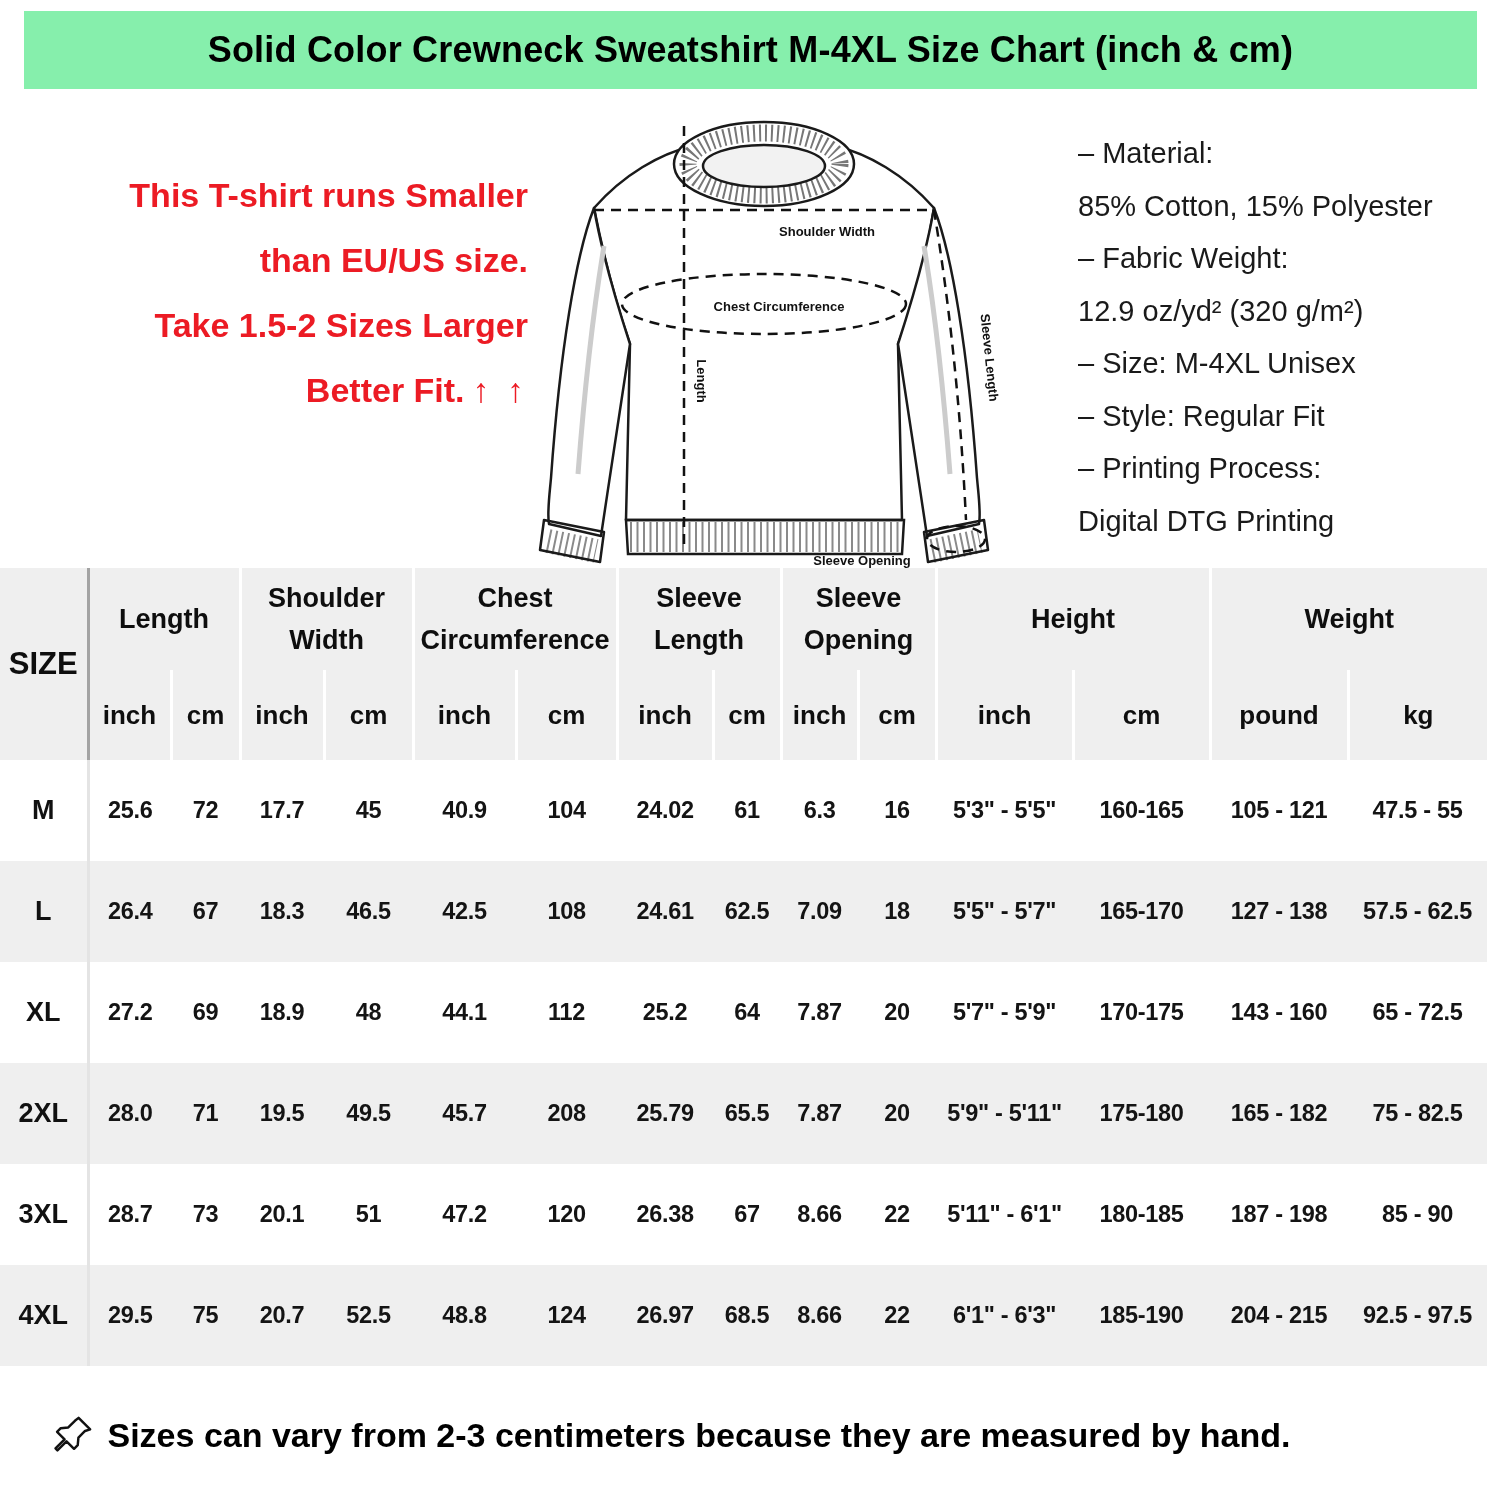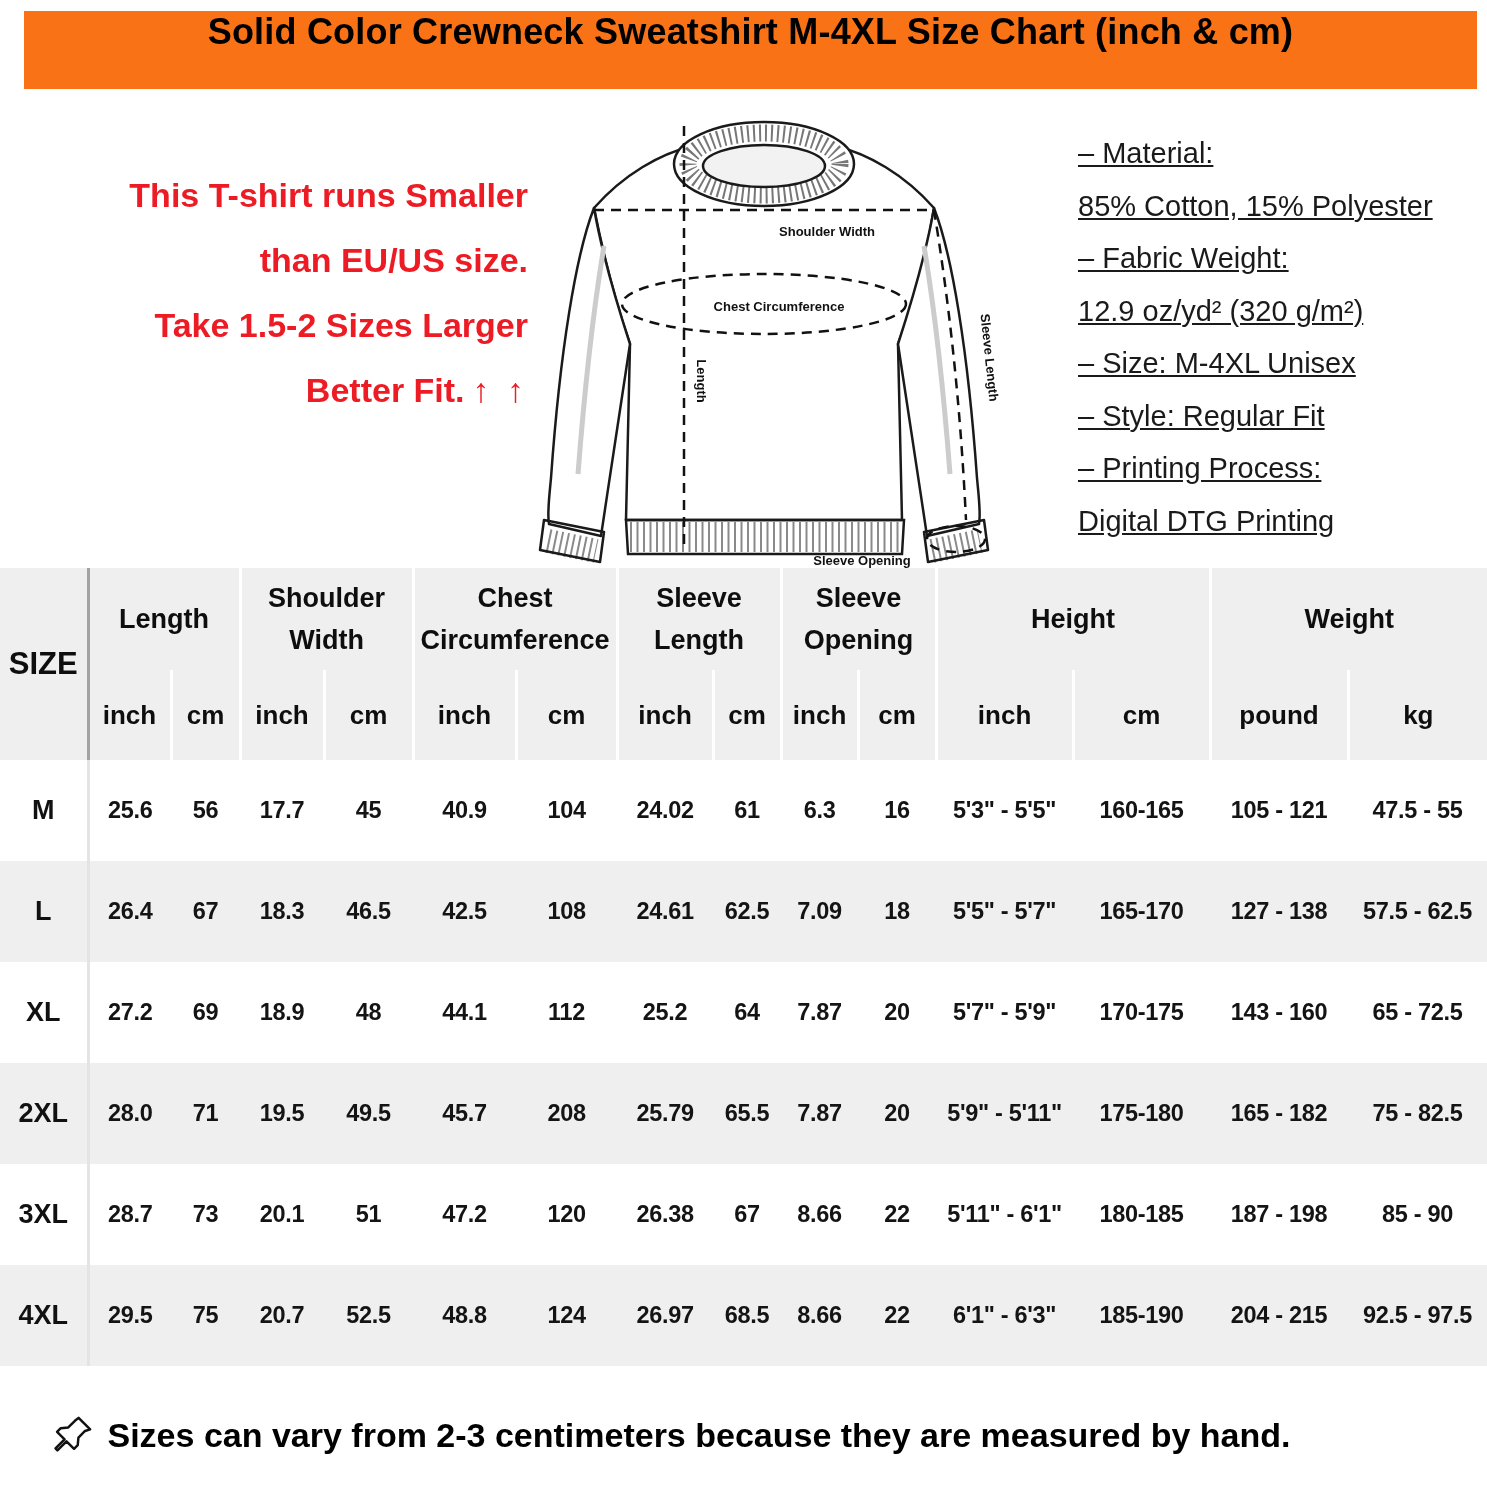--- a/index.html
+++ b/index.html
@@ -3,35 +3,35 @@
 <meta charset="utf-8">
 <style>
   html,body{margin:0;padding:0;}
   body{
     width:1487px;height:1491px;position:relative;background:#ffffff;
     font-family:"Liberation Sans", sans-serif;color:#111;overflow:hidden;
   }
   
   .banner{
     position:absolute;left:24px;right:10px;top:11px;height:78px;
-    background:#f97316;display:flex;justify-content:center;
+    background:#86efac;display:flex;align-items:center;justify-content:center;
   }
   .banner .title{
     font-size:36px;font-weight:700;color:#000;letter-spacing:.2px;
   }
   
   .warning{
     position:absolute;left:8px;top:163px;width:520px;
     color:#ec1b24;font-size:34px;font-weight:700;line-height:65px;text-align:right;
   }
   .warning .arrows{font-weight:700;letter-spacing:4px;margin-left:8px;}
   
   .details{
     position:absolute;left:1078px;top:127px;width:404px;
-    font-size:29px;line-height:52.5px;color:#1a1a1a;font-weight:400;text-decoration:underline;
+    font-size:29px;line-height:52.5px;color:#1a1a1a;font-weight:400;
   }
   
   .diagram{position:absolute;left:532px;top:96px;width:486px;height:472px;}
   .diagram text{
     font-family:"Liberation Sans", sans-serif;font-weight:700;font-size:13px;fill:#111;
   }
   
   table.size-chart{
     position:absolute;left:0;top:568px;width:1487px;
     border-collapse:collapse;table-layout:fixed;
@@ -179,21 +179,21 @@
       <th class="unit-cell">inch</th>
       <th class="unit-cell">cm</th>
       <th class="unit-cell">pound</th>
       <th class="unit-cell">kg</th>
     </tr>
   </thead>
   <tbody>
       <tr>
         <td class="size-col">M</td>
         <td class="val">25.6</td>
-        <td class="val">56</td>
+        <td class="val">72</td>
         <td class="val">17.7</td>
         <td class="val">45</td>
         <td class="val">40.9</td>
         <td class="val">104</td>
         <td class="val">24.02</td>
         <td class="val">61</td>
         <td class="val">6.3</td>
         <td class="val">16</td>
         <td class="val">5'3" - 5'5"</td>
         <td class="val">160-165</td>

